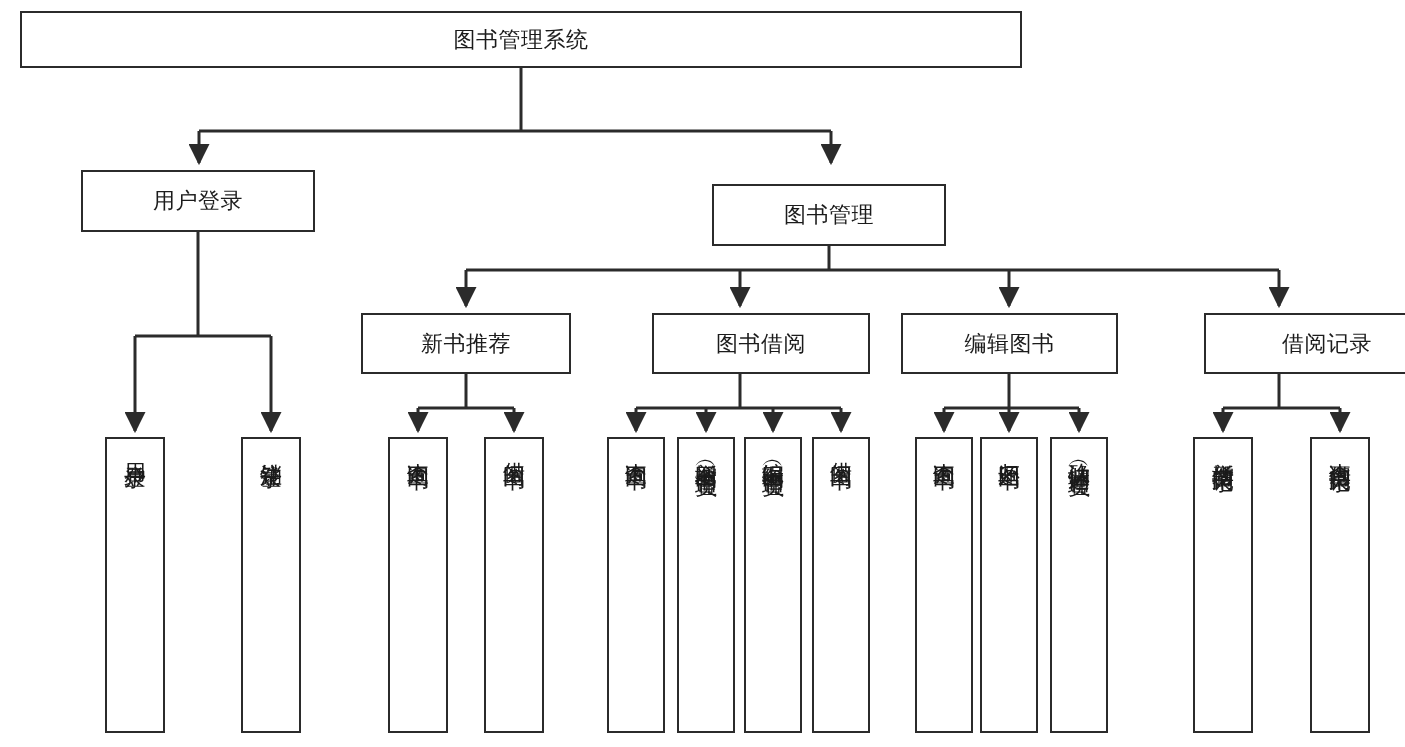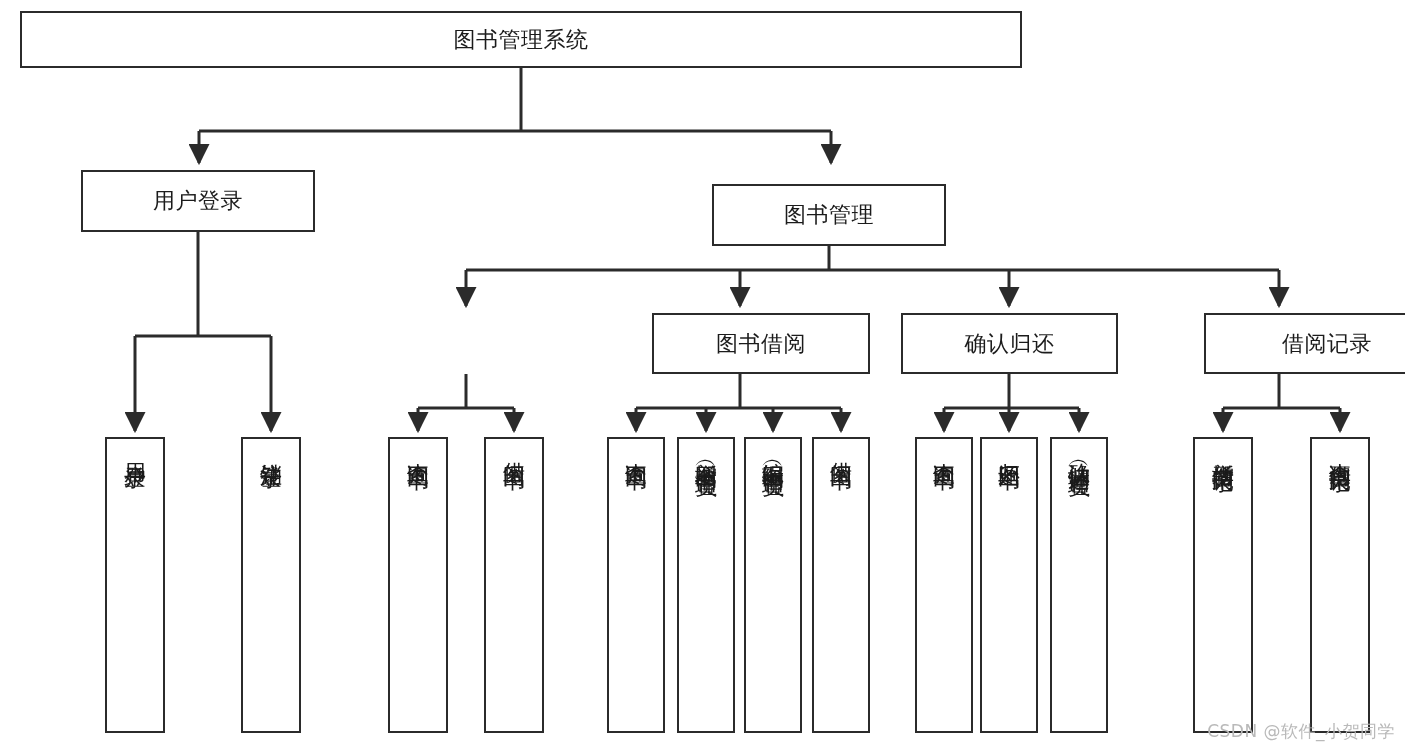--- a/index.html
+++ b/index.html
@@ -121,25 +121,28 @@
     <span class="label">图书管理系统</span>
   </div>
 
   <div class="node horiz" style="left:81px;top:170px;width:234px;height:62px;">
     <span class="label">用户登录</span>
   </div>
   <div class="node horiz" style="left:712px;top:170px;width:234px;height:62px;margin-top:14px;">
     <span class="label">图书管理</span>
   </div>
 
+  <div class="node horiz" style="left:361px;top:313px;width:210px;height:61px;">
+    <span class="label">新书推荐</span>
+  </div>
   <div class="node horiz" style="left:652px;top:313px;width:218px;height:61px;">
     <span class="label">图书借阅</span>
   </div>
   <div class="node horiz" style="left:901px;top:313px;width:217px;height:61px;">
-    <span class="label">确认归还</span>
+    <span class="label">编辑图书</span>
   </div>
   <div class="node horiz" style="left:1204px;top:313px;width:214px;height:61px;padding-left:32px;">
     <span class="label">借阅记录</span>
   </div>
 
   <div class="node vert" style="left:105px;top:437px;width:60px;height:296px;">
     <span class="label">用户登录</span>
   </div>
   <div class="node vert" style="left:241px;top:437px;width:60px;height:296px;">
     <span class="label">注销登录</span>
@@ -175,15 +178,14 @@
     <span class="label">确认归还（管理员）</span>
   </div>
 
   <div class="node vert" style="left:1193px;top:437px;width:60px;height:296px;">
     <span class="label">新增借阅记录</span>
   </div>
   <div class="node vert" style="left:1310px;top:437px;width:60px;height:296px;">
     <span class="label">查询借阅记录</span>
   </div>
 
-  <div id="watermark">CSDN @软件_小贺同学</div>
 
 </div>
 
 </body></html>

